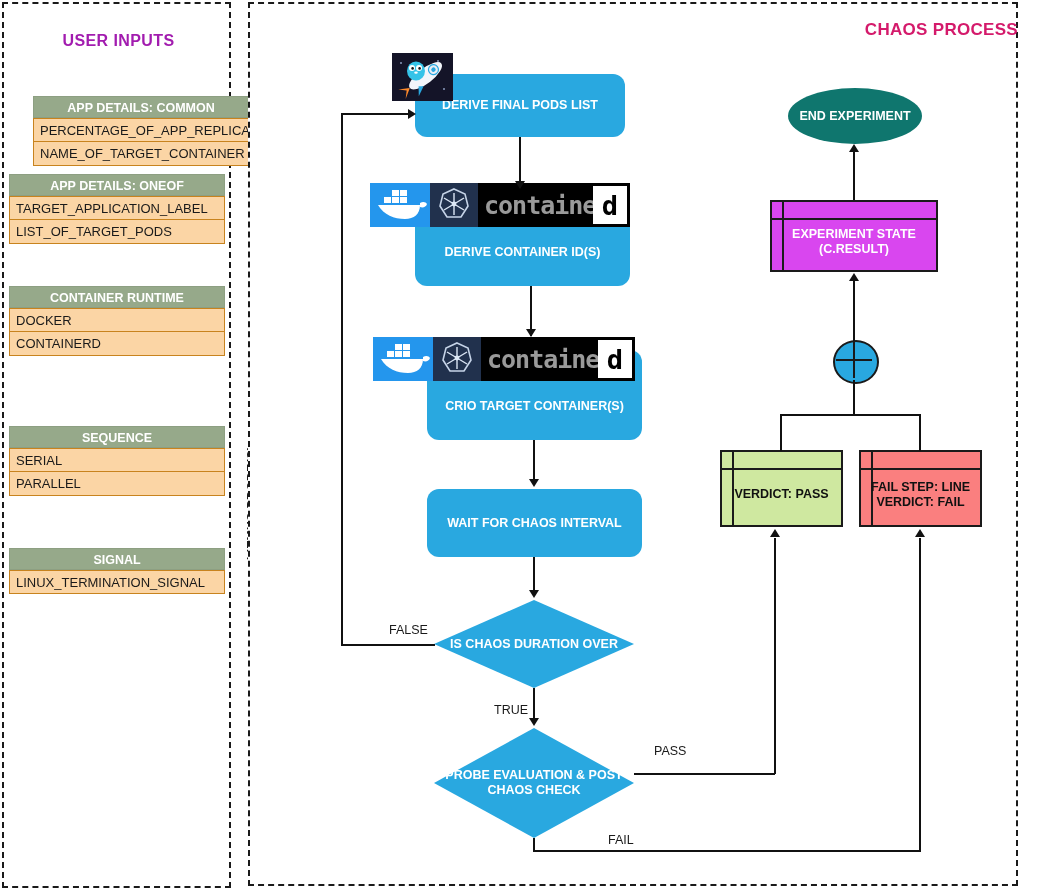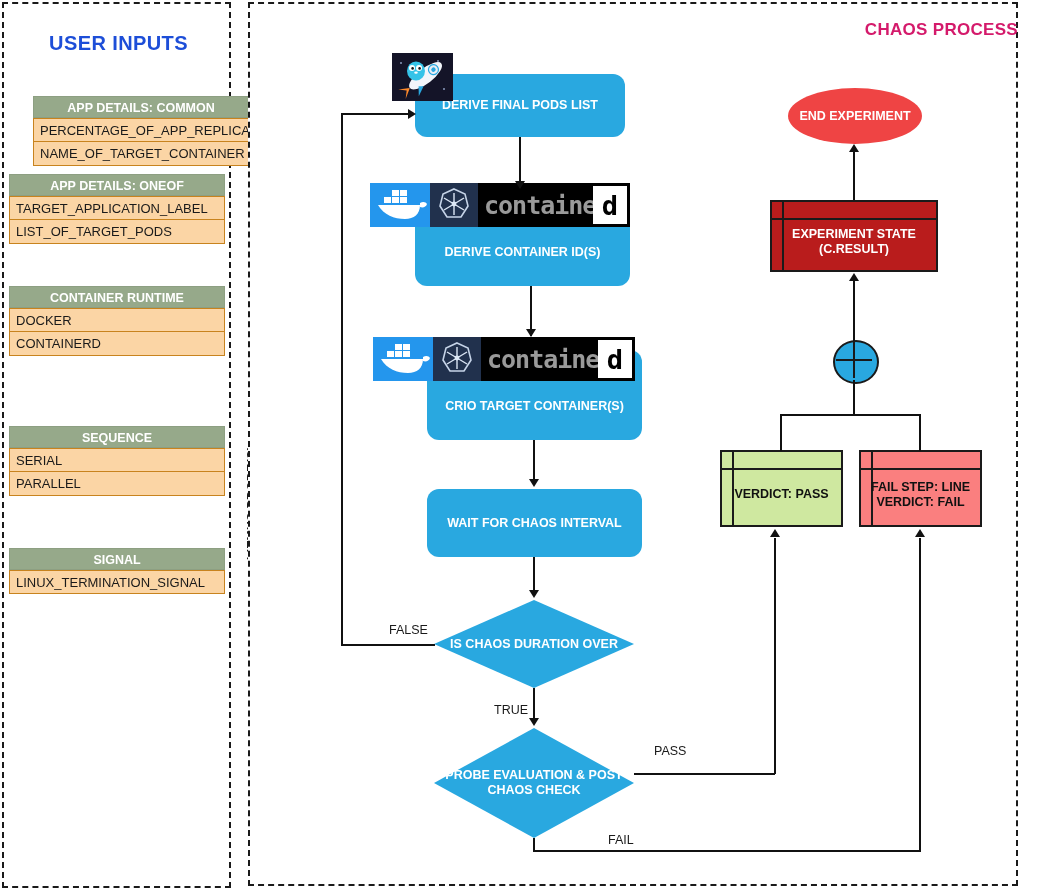--- a/index.html
+++ b/index.html
@@ -6,21 +6,21 @@
   body{font-family:"Liberation Sans",sans-serif;}
   #root{position:relative;width:1042px;height:891px;overflow:hidden;background:#fff;}
 
   
   .panel{position:absolute;border:2px dashed #1a1a1a;background:#fff;box-sizing:border-box;}
   #left-panel{left:2px;top:2px;width:229px;height:886px;}
   #right-panel{left:248px;top:2px;width:770px;height:884px;}
 
   
   #user-inputs-title{position:absolute;left:0;top:28px;width:229px;text-align:center;
-    font-size:20px;font-weight:bold;color:#1d4ed8;letter-spacing:.4px;}
+    font-size:16px;font-weight:bold;color:#a21caf;letter-spacing:.4px;}
   .tbl{position:absolute;left:5px;width:216px;box-sizing:border-box;}
   .tbl .hdr{background:#96a98a;color:#ffffff;font-size:12.5px;font-weight:bold;
     text-align:center;line-height:22px;height:22px;border:1px solid #8d9f82;box-sizing:border-box;}
   .tbl .cell{background:#fbd5a5;color:#1a1a1a;font-size:13px;line-height:24px;height:24px;
     padding-left:6px;border:1px solid #c8831e;border-top:none;box-sizing:border-box;
     white-space:nowrap;overflow:hidden;}
   .tbl .cell.first{border-top:1px solid #c8831e;}
 
   
   .probe-icon{position:absolute;width:44px;height:38px;}
@@ -31,21 +31,21 @@
 
   
   #chaos-title{position:absolute;left:248px;top:20px;width:770px;text-align:right;
     font-size:17px;font-weight:bold;color:#d41a6b;letter-spacing:.3px;}
 
   
   .node{position:absolute;box-sizing:border-box;display:flex;align-items:center;
     justify-content:center;text-align:center;color:#ffffff;font-weight:bold;
     font-size:12.5px;line-height:15px;}
   .rbox{background:#29a8e0;border-radius:12px;}
-  .ellipse{background:#ef4444;border-radius:50%;}
+  .ellipse{background:#0f766e;border-radius:50%;}
   .docbox{box-sizing:border-box;border:2px solid #1a1a1a;position:absolute;}
   .docbox .vline{position:absolute;left:10px;top:0;bottom:0;width:0;border-left:2px solid #1a1a1a;}
   .docbox .hline{position:absolute;left:0;right:0;top:16px;height:0;border-top:2px solid #1a1a1a;}
   .docbox .dtext{position:absolute;left:0;right:0;top:0;bottom:0;display:flex;
     align-items:center;justify-content:center;text-align:center;font-weight:bold;
     font-size:12.5px;line-height:15px;padding-top:12px;box-sizing:border-box;}
 
   .diamond{position:absolute;}
   .diamond .dshape{position:absolute;left:0;top:0;width:100%;height:100%;
     background:#29a8e0;clip-path:polygon(50% 0,100% 50%,50% 100%,0 50%);}
@@ -274,21 +274,21 @@
 
   <div class="diamond" style="left:434px;top:728px;width:200px;height:110px;">
     <div class="dshape"></div>
     <div class="dlabel">PROBE EVALUATION &amp; POST CHAOS CHECK</div>
   </div>
 
   <div class="node ellipse" style="left:788px;top:88px;width:134px;height:56px;">
     <span>END EXPERIMENT</span>
   </div>
 
-  <div class="docbox" style="left:770px;top:200px;width:168px;height:72px;background:#b91c1c;">
+  <div class="docbox" style="left:770px;top:200px;width:168px;height:72px;background:#d946ef;">
     <div class="vline"></div>
     <div class="hline"></div>
     <div class="dtext" style="color:#ffffff;">EXPERIMENT STATE (C.RESULT)</div>
   </div>
 
   <div class="junction" style="left:833px;top:340px;width:42px;height:40px;">
     <svg width="42" height="40" viewBox="0 0 42 40" style="position:absolute;left:-2px;top:-2px;">
       <line x1="3" y1="20" x2="39" y2="20" stroke="#1a1a1a" stroke-width="2"></line>
       <line x1="21" y1="2" x2="21" y2="38" stroke="#1a1a1a" stroke-width="2"></line>
     </svg>

